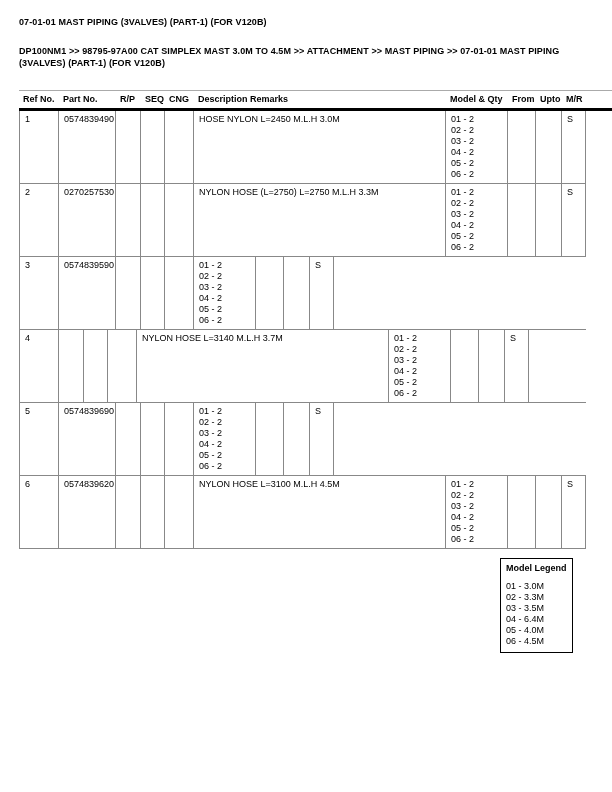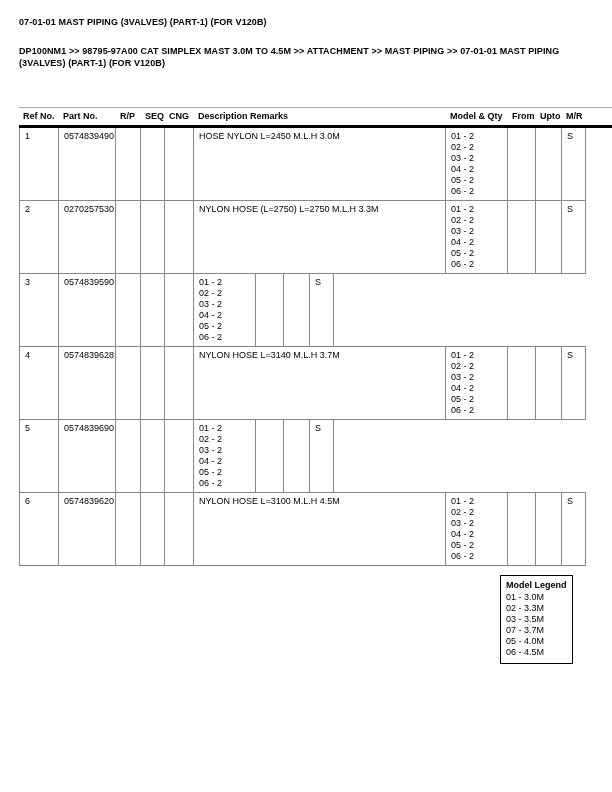--- a/index.html
+++ b/index.html
@@ -18,21 +18,21 @@
     font-size: 9px;
     font-weight: bold;
     margin-bottom: 18px;
     letter-spacing: 0.1px;
   }
   .breadcrumb {
     font-size: 9px;
     font-weight: bold;
     line-height: 12px;
     width: 562px;
-    margin-bottom: 38px;
+    margin-bottom: 21px;
     letter-spacing: 0.1px;
   }
 
   
   .thead {
     display: flex;
     width: 593px;
     border-top: 1px solid #aaa;
     padding: 3px 16px 4px 0;
     font-size: 9px;
@@ -78,21 +78,21 @@
     margin: 9px 0 0 481px;
     width: 73px;
     border: 1px solid #000;
     padding: 4px 4px 5px 5px;
     font-size: 9px;
     line-height: 11px;
   }
   .legend-title {
     font-weight: bold;
     font-size: 9px;
-    margin-bottom: 1px;
+    margin-bottom: 7px;
   }
 </style>
 </head>
 <body>
 
 <div class="page">
 
   <div class="title">07-01-01 MAST PIPING (3VALVES) (PART-1) (FOR V120B)</div>
 
   <div class="breadcrumb">DP100NM1 &gt;&gt; 98795-97A00 CAT SIMPLEX MAST 3.0M TO 4.5M &gt;&gt; ATTACHMENT &gt;&gt; MAST PIPING &gt;&gt; 07-01-01 MAST PIPING (3VALVES) (PART-1) (FOR V120B)</div>
@@ -158,21 +158,20 @@
 03 - 2
 04 - 2
 05 - 2
 06 - 2</div>
     <div class="tc c-from"></div>
     <div class="tc c-upto"></div>
     <div class="tc c-mr">S</div>
   </div>
         <div class="trow">
     <div class="tc c-ref">4</div>
-    <div class="tc c-part">0574839628</div>
     <div class="tc c-rp"></div>
     <div class="tc c-seq"></div>
     <div class="tc c-cng"></div>
     <div class="tc c-desc">NYLON HOSE L=3140 M.L.H 3.7M</div>
     <div class="tc c-model">01 - 2
 02 - 2
 03 - 2
 04 - 2
 05 - 2
 06 - 2</div>
@@ -215,19 +214,19 @@
   </div>
       </div>
   </div>
 
   <div class="legend">
     <div class="legend-title">Model Legend</div>
     <div id="legend-items">
         <div class="legend-item">01 - 3.0M</div>
         <div class="legend-item">02 - 3.3M</div>
         <div class="legend-item">03 - 3.5M</div>
-        <div class="legend-item">07 - 3.7M</div>
+        <div class="legend-item">04 - 6.4M</div>
         <div class="legend-item">05 - 4.0M</div>
         <div class="legend-item">06 - 4.5M</div>
       </div>
   </div>
 
 </div>
 
 </body></html>

